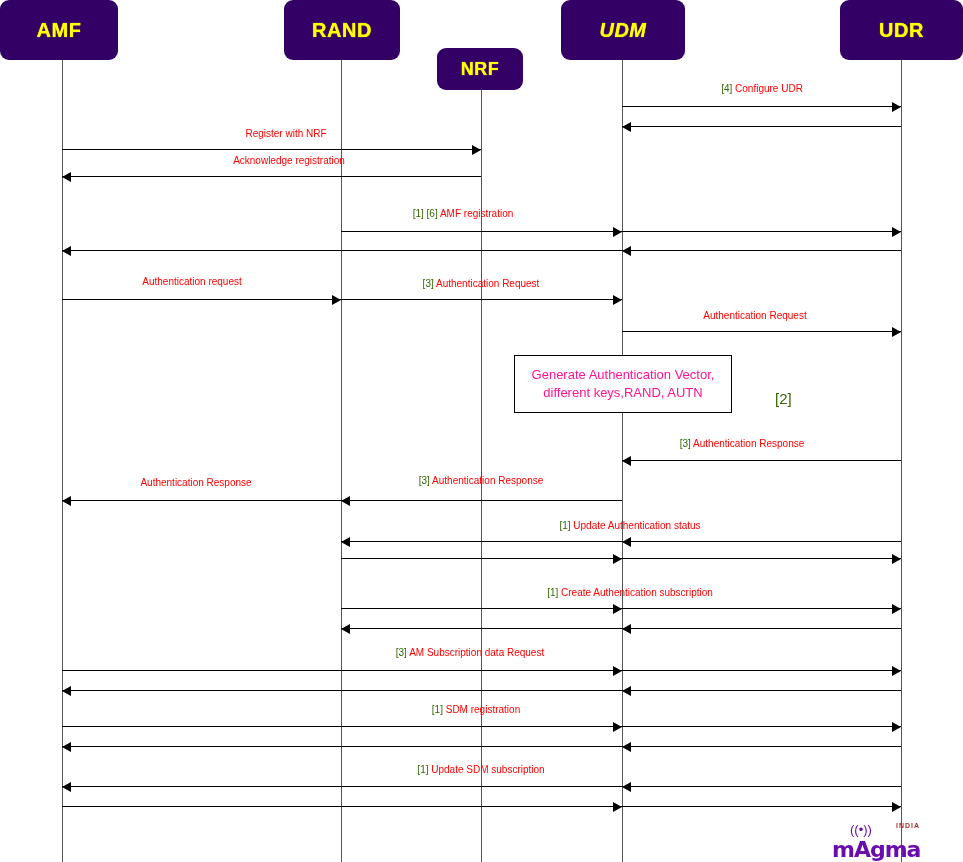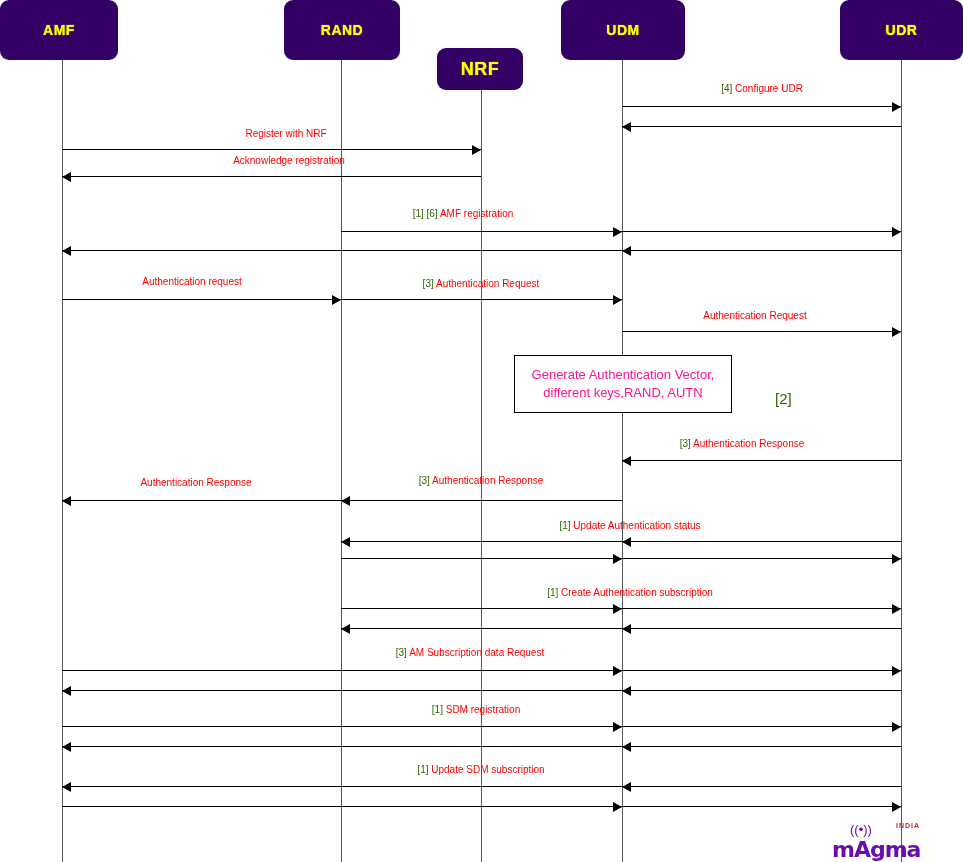--- a/index.html
+++ b/index.html
@@ -11,21 +11,21 @@
     position:absolute;
     background:#330066;
     color:#ffff00;
     border-radius:9px;
     box-sizing:border-box;
     display:flex;align-items:center;justify-content:center;
     font-weight:bold;
     letter-spacing:.5px;
     text-shadow:0 0 1px #ffff00;
   }
-  .actor-box.big{font-size:14px;}
+  .actor-box.big{font-size:20px;}
   .actor-box.small{font-size:18px;}
 
   
   .lifeline{
     position:absolute;
     width:1px;
     background:#555555;
   }
 
   
@@ -203,21 +203,21 @@
   <div id="actors">
       <div class="actor-box big" style="left: 0px; top: 0px; width: 118px; height: 60px;">
         <span>AMF</span>
       </div>
       <div class="actor-box big" style="left: 284px; top: 0px; width: 116px; height: 60px;">
         <span>RAND</span>
       </div>
       <div class="actor-box small" style="left: 437px; top: 48px; width: 86px; height: 42px;">
         <span>NRF</span>
       </div>
-      <div class="actor-box big" style="left: 561px; top: 0px; width: 124px; height: 60px;">
+      <div class="actor-box big" style="left: 561px; top: 0px; width: 124px; height: 60px; font-style: italic;">
         <span>UDM</span>
       </div>
       <div class="actor-box big" style="left: 840px; top: 0px; width: 123px; height: 60px;">
         <span>UDR</span>
       </div>
     </div>
 
   <div id="notes">
       <div class="note" style="left: 514px; top: 355px; width: 218px; height: 58px;">
         <span>Generate Authentication Vector,</span>

